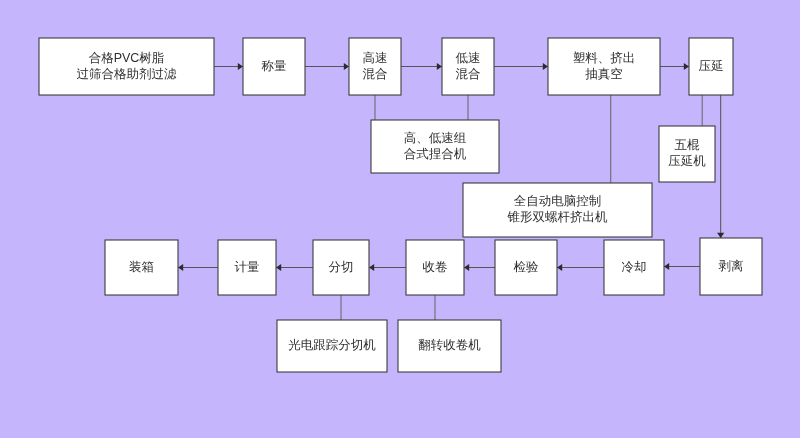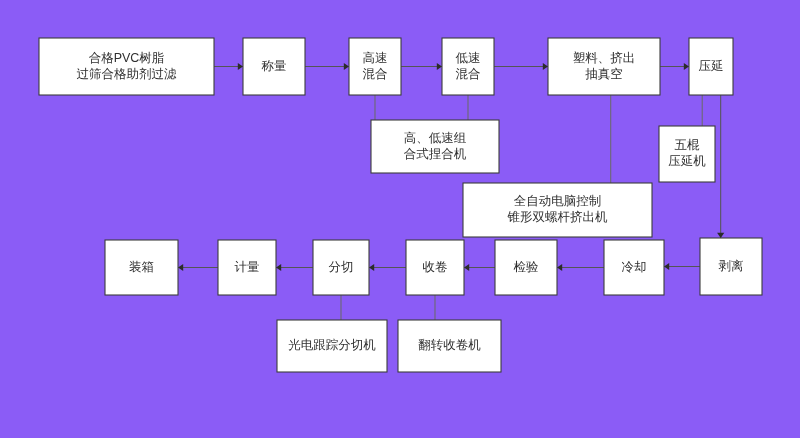--- a/index.html
+++ b/index.html
@@ -10,21 +10,21 @@
   body {
     width: 800px;
     height: 438px;
     overflow: hidden;
     font-family: "Liberation Sans", "DejaVu Sans", sans-serif;
   }
   #flow-root {
     position: relative;
     width: 800px;
     height: 438px;
-    background: #8b5cf6;
+    background: #c4b5fd;
   }
   svg.flow-canvas {
     position: absolute;
     top: 0;
     left: 0;
     width: 800px;
     height: 438px;
     display: block;
   }
   .node-rect {

